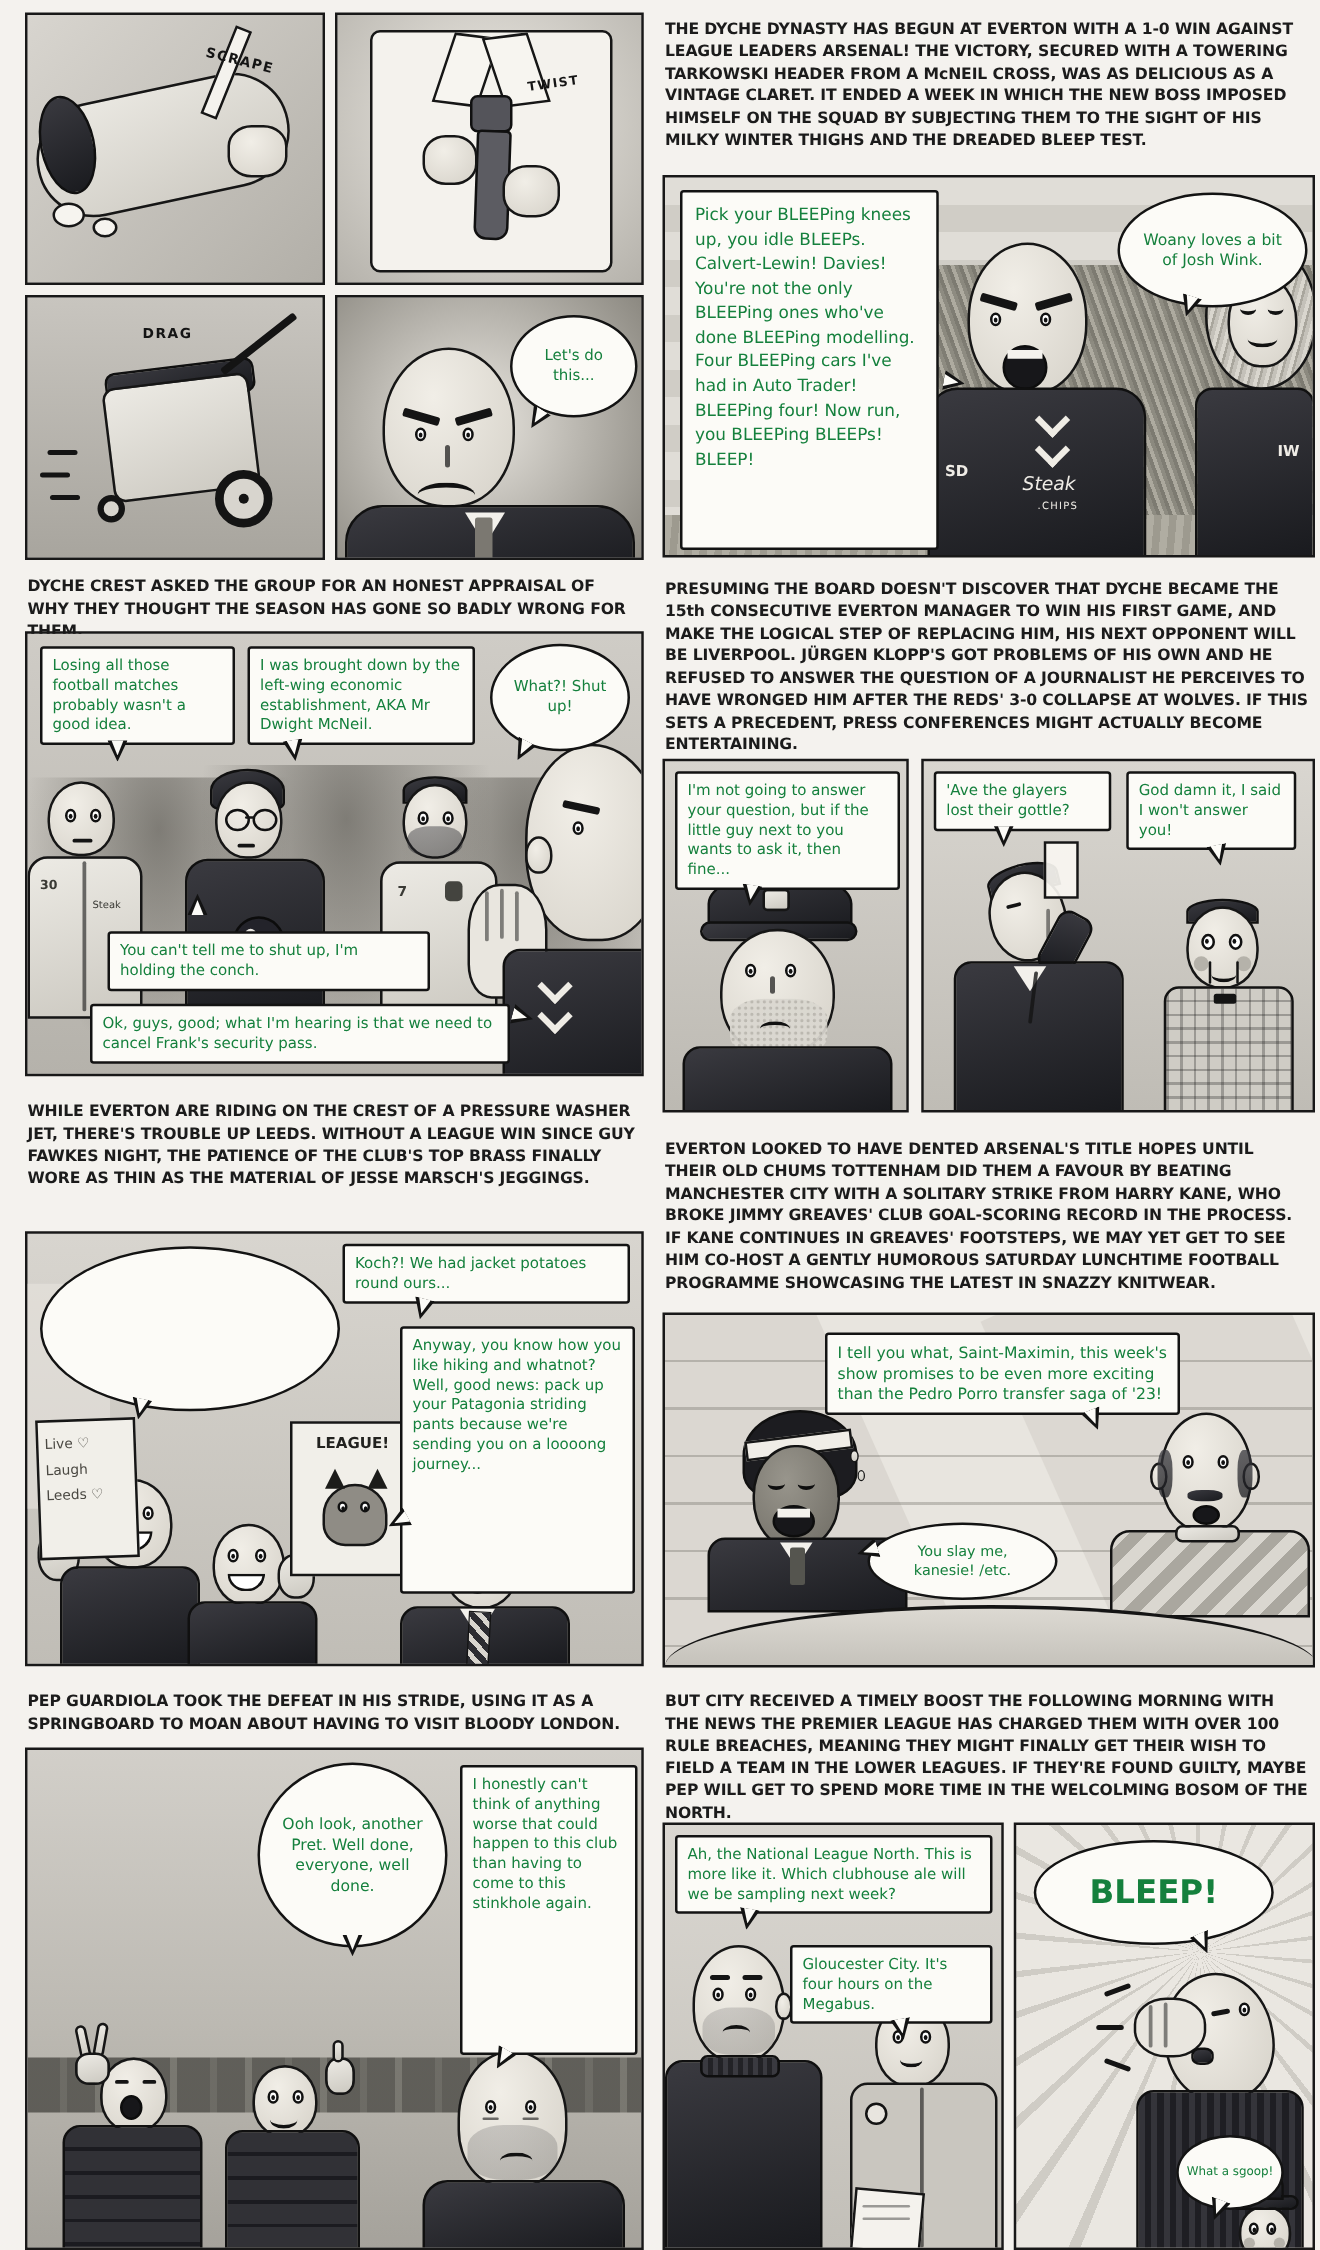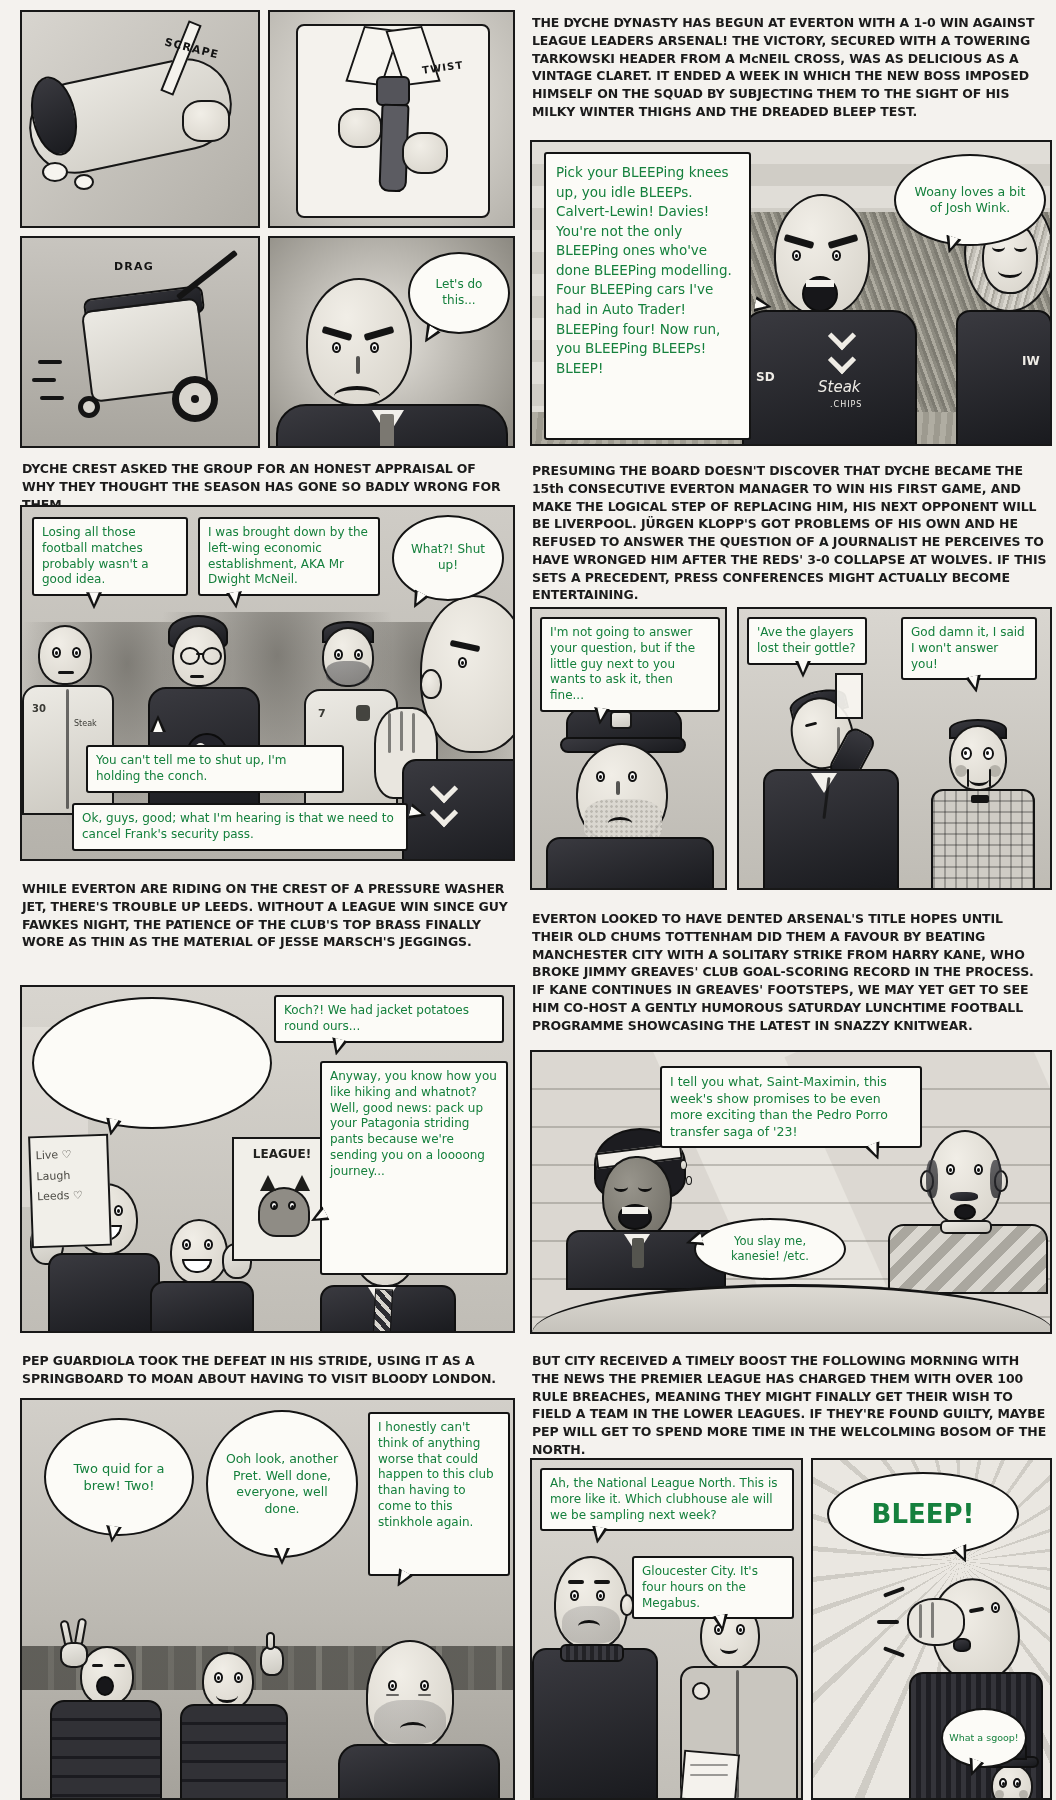--- a/index.html
+++ b/index.html
@@ -245,29 +245,25 @@
     <div class="fig">
       <div class="hd" style="left:344px;top:240px;width:88px;height:110px;border-radius:50% 50% 42% 42%;"></div>
       <div class="ct" style="left:352px;top:300px;width:72px;height:44px;border:none;border-radius:40%;opacity:.2;"></div>
       <div class="ey" style="left:366px;top:280px;"></div>
       <div class="ey" style="left:398px;top:280px;"></div>
       <div class="ln" style="left:364px;top:294px;width:13px;height:2px;opacity:.6;"></div>
       <div class="ln" style="left:396px;top:294px;width:13px;height:2px;opacity:.6;"></div>
       <div class="frown" style="left:378px;top:322px;width:26px;height:10px;"></div>
       <div class="ct" style="left:316px;top:344px;width:162px;height:58px;border-radius:20px 20px 0 0;"></div>
     </div>
-    <div class="rb" style="left:22px;top:18px;width:150px;height:118px;">
-      <span class="bt" style="font-size:13px;">Two quid for a brew! Two!</span>
-      <i class="tl" style="left:58px;top:calc(100% - 8px);transform:rotate(8deg);"></i>
-    </div>
     <div class="rb" style="left:184px;top:10px;width:152px;height:148px;">
       <span class="bt" style="font-size:12.5px;">Ooh look, another Pret. Well done, everyone, well done.</span>
       <i class="tl" style="left:64px;top:calc(100% - 8px);"></i>
     </div>
-    <div class="bub" style="left:346px;top:12px;width:142px;height:164px;">
+    <div class="bub" style="left:346px;top:12px;width:142px;height:232px;">
       <span class="bt">I honestly can't think of anything worse that could happen to this club than having to come to this stinkhole again.</span>
       <i class="tl" style="left:26px;top:calc(100% - 2px);transform:rotate(30deg);"></i>
     </div>
   </div>
 
   <div class="nar" style="left:532px;top:14px;width:516px;">THE DYCHE DYNASTY HAS BEGUN AT EVERTON WITH A 1-0 WIN AGAINST LEAGUE LEADERS ARSENAL! THE VICTORY, SECURED WITH A TOWERING TARKOWSKI HEADER FROM A McNEIL CROSS, WAS AS DELICIOUS AS A VINTAGE CLARET. IT ENDED A WEEK IN WHICH THE NEW BOSS IMPOSED HIMSELF ON THE SQUAD BY SUBJECTING THEM TO THE SIGHT OF HIS MILKY WINTER THIGHS AND THE DREADED BLEEP TEST.</div>
 
   <div class="p" style="left:530px;top:140px;width:522px;height:306px;background:repeating-linear-gradient(180deg,#e0ddd7 0 22px,#d0cdc6 22px 44px);">
     <div style="position:absolute;left:215px;top:70px;width:307px;height:236px;background:repeating-linear-gradient(70deg,#6e6c62 0 3px,#a5a296 3px 6px,#7f7d72 6px 9px);opacity:.85;"></div>
     <div style="position:absolute;left:0;top:270px;width:522px;height:36px;background:repeating-linear-gradient(95deg,#b0ada2 0 6px,#9d9a8f 6px 12px);"></div>
@@ -344,21 +340,21 @@
       <div class="ey" style="left:222px;top:138px;width:11px;height:13px;"></div>
       <div class="ey" style="left:244px;top:138px;width:11px;height:13px;"></div>
       <div style="position:absolute;left:216px;top:156px;width:12px;height:12px;border-radius:50%;background:#b5b2aa;"></div>
       <div style="position:absolute;left:250px;top:156px;width:12px;height:12px;border-radius:50%;background:#b5b2aa;"></div>
       <div class="ln" style="left:228px;top:160px;width:2px;height:18px;"></div>
       <div class="ln" style="left:250px;top:160px;width:2px;height:18px;"></div>
       <div class="smile" style="left:230px;top:164px;width:20px;height:10px;"></div>
       <div style="position:absolute;left:192px;top:180px;width:104px;height:103px;border:2px solid #131313;background:repeating-linear-gradient(0deg,rgba(20,20,20,.28) 0 2px,transparent 2px 11px),repeating-linear-gradient(90deg,rgba(20,20,20,.28) 0 2px,transparent 2px 11px),#cfccc5;box-sizing:border-box;border-radius:12px 12px 0 0;"></div>
       <div class="ln" style="left:232px;top:186px;width:18px;height:8px;"></div>
     </div>
-    <div class="bub" style="left:8px;top:8px;width:120px;">
+    <div class="bub" style="left:8px;top:8px;width:142px;">
       <span class="bt">'Ave the glayers lost their gottle?</span>
       <i class="tl" style="left:44px;top:calc(100% - 2px);"></i>
     </div>
     <div class="bub" style="left:162px;top:8px;width:136px;">
       <span class="bt">God damn it, I said I won't answer you!</span>
       <i class="tl" style="left:60px;top:calc(100% - 2px);transform:rotate(-12deg);"></i>
     </div>
   </div>
 
   <div class="nar" style="left:532px;top:910px;width:516px;">EVERTON LOOKED TO HAVE DENTED ARSENAL'S TITLE HOPES UNTIL THEIR OLD CHUMS TOTTENHAM DID THEM A FAVOUR BY BEATING MANCHESTER CITY WITH A SOLITARY STRIKE FROM HARRY KANE, WHO BROKE JIMMY GREAVES' CLUB GOAL-SCORING RECORD IN THE PROCESS. IF KANE CONTINUES IN GREAVES' FOOTSTEPS, WE MAY YET GET TO SEE HIM CO-HOST A GENTLY HUMOROUS SATURDAY LUNCHTIME FOOTBALL PROGRAMME SHOWCASING THE LATEST IN SNAZZY KNITWEAR.</div>
@@ -388,21 +384,21 @@
       <div class="ct" style="left:394px;top:108px;width:12px;height:38px;border-radius:40%;border:none;opacity:.75;"></div>
       <div class="ct" style="left:458px;top:108px;width:12px;height:38px;border-radius:40%;border:none;opacity:.75;"></div>
       <div class="ey" style="left:414px;top:112px;"></div>
       <div class="ey" style="left:442px;top:112px;"></div>
       <div class="ct" style="left:418px;top:140px;width:28px;height:9px;border:none;border-radius:40%;"></div>
       <div class="om" style="left:422px;top:152px;width:22px;height:16px;"></div>
       <div style="position:absolute;left:356px;top:172px;width:160px;height:70px;border:2px solid #131313;background:repeating-linear-gradient(135deg,#dad7d0 0 10px,#aaa79f 10px 20px),#cfccc5;box-sizing:border-box;border-radius:16px 16px 0 0;"></div>
       <div class="lt" style="left:408px;top:168px;width:52px;height:14px;border-radius:6px;"></div>
     </div>
     <div style="position:absolute;left:0;top:232px;width:522px;height:52px;background:linear-gradient(#dcd9d2,#c2bfb8);border-top:3px solid #141414;border-radius:50% 50% 0 0/90% 90% 0 0;"></div>
-    <div class="bub" style="left:128px;top:14px;width:262px;">
+    <div class="bub" style="left:128px;top:14px;width:284px;">
       <span class="bt" style="font-size:12.5px;">I tell you what, Saint-Maximin, this week's show promises to be even more exciting than the Pedro Porro transfer saga of '23!</span>
       <i class="tl" style="left:200px;top:calc(100% - 2px);transform:rotate(-22deg);"></i>
     </div>
     <div class="rb" style="left:162px;top:166px;width:152px;height:62px;">
       <span class="bt" style="font-size:11.5px;">You slay me, kanesie! /etc.</span>
       <i class="tl" style="left:-4px;top:18px;transform:rotate(72deg);"></i>
     </div>
   </div>
 
   <div class="nar" style="left:532px;top:1352px;width:516px;">BUT CITY RECEIVED A TIMELY BOOST THE FOLLOWING MORNING WITH THE NEWS THE PREMIER LEAGUE HAS CHARGED THEM WITH OVER 100 RULE BREACHES, MEANING THEY MIGHT FINALLY GET THEIR WISH TO FIELD A TEAM IN THE LOWER LEAGUES. IF THEY'RE FOUND GUILTY, MAYBE PEP WILL GET TO SPEND MORE TIME IN THE WELCOLMING BOSOM OF THE NORTH.</div>

